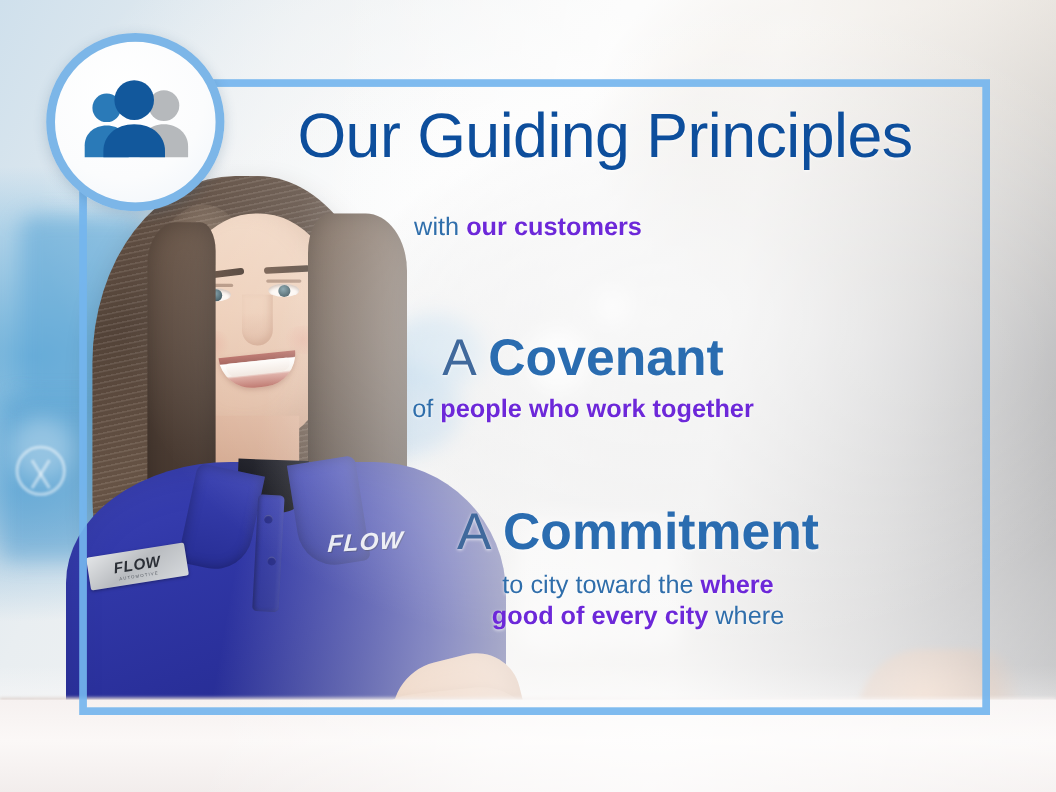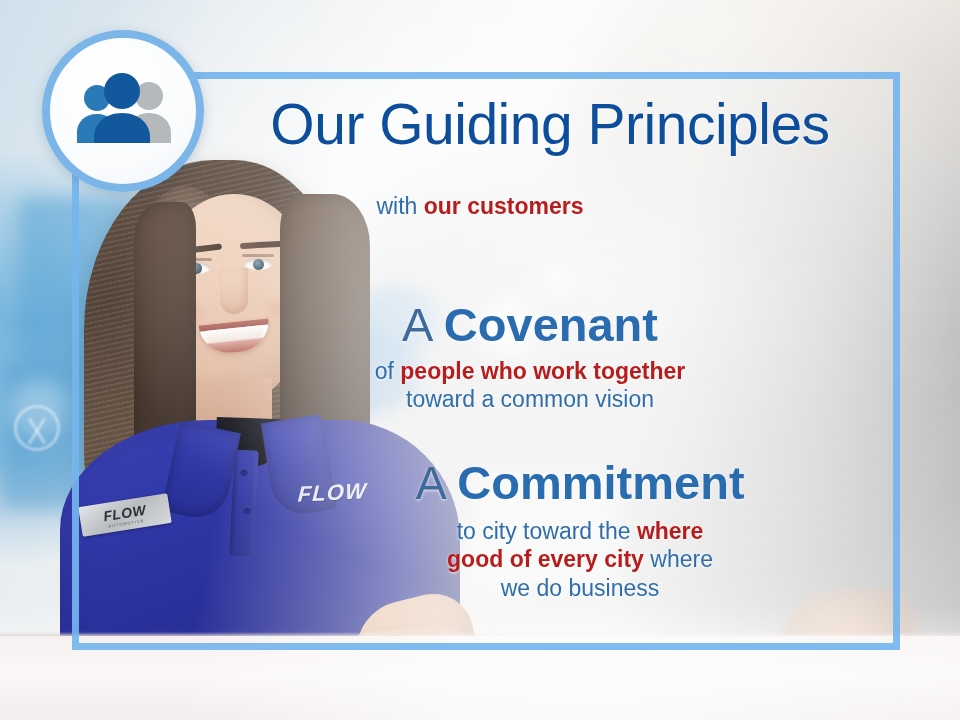--- a/index.html
+++ b/index.html
@@ -301,21 +301,21 @@
     text-shadow:0 1px 3px rgba(255,255,255,.8);
   }
   .lead .art   { font-weight:normal; color:#40699c; }
   .lead .noun  { font-weight:bold;   color:#2a6cb0; }
 
   .block .sub {
     line-height:1.24;
     color:#2f6eab;
     text-shadow:0 1px 3px rgba(255,255,255,.8);
   }
-  .sub b { font-weight:bold; color:#b91c1c;text-align:center; }
+  .sub b { font-weight:bold; color:#6d28d9;text-align:center; }
 
   
   #block-covenant { left:200px; top:183px; width:560px; text-align:center; }
   #block-covenant .lead { font-size:46px; }
   #block-covenant .sub  { font-size:23px; margin-top:9px; }
 
   
   #block-community { left:250px; top:300px; width:560px; text-align:center; }
   #block-community .lead { font-size:47px; }
   #block-community .sub  { font-size:23px; margin-top:7px; }
@@ -425,28 +425,26 @@
         <div><span>with </span><b>our customers</b></div>
       </div>
   </div>
 
   <div class="block" id="block-community">
     <div class="lead">
       <span class="art">A </span><span class="noun">Covenant</span>
     </div>
     <div class="sub">
         <div><span>of </span><b>people who work together</b></div>
-        <div><span>toward a common vision</span></div>
       </div>
   </div>
 
   <div class="block" id="block-commitment">
     <div class="lead">
       <span class="art">A </span><span class="noun">Commitment</span>
     </div>
     <div class="sub">
         <div><span>to city toward the </span><b>where</b></div>
         <div><b>good of every city</b><span> where</span></div>
-        <div><span>we do business</span></div>
       </div>
   </div>
 
 </div>
 
 </body></html>

